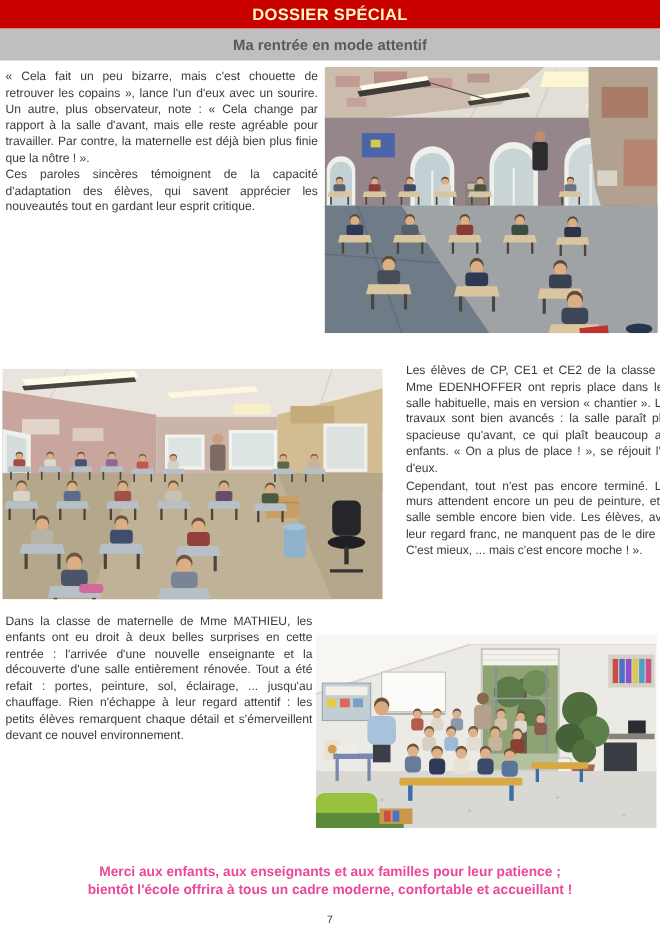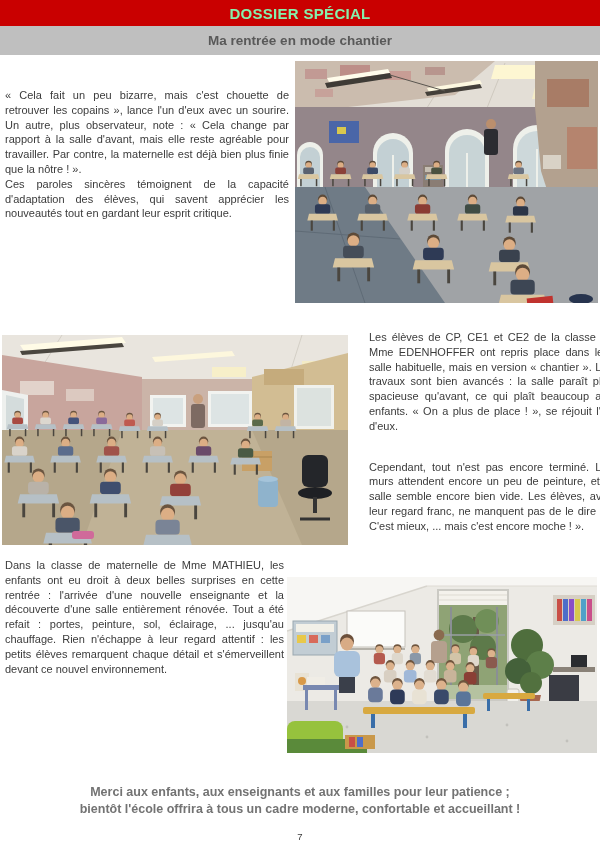--- a/index.html
+++ b/index.html
@@ -1,27 +1,27 @@
 <!DOCTYPE html>
 <html lang="fr"><head>
 <meta charset="utf-8">
 <style>
   html,body{margin:0;padding:0;background:#fff;}
   .page{position:relative;width:600px;height:848px;background:#fff;overflow:hidden;
         font-family:"Liberation Sans",sans-serif;}
   .bar-red{position:absolute;left:0;top:0;width:600px;height:26px;display:flex;
            align-items:center;justify-content:center;}
-  .bar-red .t{color:#86efac;font-weight:bold;font-size:15px;letter-spacing:.3px;}
+  .bar-red .t{color:#fef9c3;font-weight:bold;font-size:15px;letter-spacing:.3px;}
   .bar-gray{position:absolute;left:0;top:26px;width:600px;height:29px;display:flex;
             align-items:center;justify-content:center;}
   .bar-gray .t{font-weight:bold;font-size:13.5px;}
   .bodycol{position:absolute;font-size:11px;line-height:14.8px;color:#3b3b3b;
            text-align:justify;}
   .bodycol p{margin:0;}
-  .bodycol p.gap{margin-top:26px;}
+  .bodycol p.gap{margin-top:1px;}
   .photo{position:absolute;overflow:hidden;}
   .photo svg{display:block;width:100%;height:100%;}
   #col1{left:5px;top:62px;width:284px;}
   #photo1{left:295px;top:61px;width:303px;height:242px;}
   #photo2{left:2px;top:335px;width:346px;height:210px;}
   #col2{left:369px;top:330px;width:244px;}
   #col3{left:5px;top:558px;width:279px;}
   #photo3{left:287px;top:577px;width:310px;height:176px;}
   .footer{position:absolute;left:0;top:784px;width:600px;text-align:center;
           font-weight:bold;font-size:12.5px;line-height:17px;}
@@ -31,21 +31,21 @@
 </style>
 </head>
 <body>
 
 <div class="page">
 
   <div class="bar-red" style="background:#C90000;">
     <span class="t">DOSSIER SPÉCIAL</span>
   </div>
   <div class="bar-gray" style="background:#BFBFBF;">
-    <span class="t" style="color:#595959;">Ma rentrée en mode chantier</span>
+    <span class="t" style="color:#595959;">Ma rentrée en mode attentif</span>
   </div>
 
   <div class="bodycol" id="col1">
     <p class="gap">« Cela fait un peu bizarre, mais c'est chouette de retrouver les copains », lance l'un d'eux avec un sourire. Un autre, plus observateur, note : « Cela change par rapport à la salle d'avant, mais elle reste agréable pour travailler. Par contre, la maternelle est déjà bien plus finie que la nôtre ! ».</p>
     <p>Ces paroles sincères témoignent de la capacité d'adaptation des élèves, qui savent apprécier les nouveautés tout en gardant leur esprit critique.</p>
   </div>
 
   <div class="photo" id="photo1">
     <svg viewBox="0 0 303 242" role="img" aria-label="Classe de Mme HATT installée en salle d'évolution, élèves à leurs bureaux sous les fenêtres en arc">
       <defs>
@@ -332,19 +332,19 @@
       <rect x="240" y="122" width="3" height="12" fill="#3a6ea8"></rect>
 
       <rect x="0" y="144" width="56" height="32" rx="8" fill="#96c23d"></rect>
       <rect x="0" y="162" width="80" height="14" fill="#5a8a3a"></rect>
       <rect x="58" y="158" width="30" height="14" fill="#c9984a"></rect>
       <rect x="62" y="160" width="6" height="10" fill="#c94f46"></rect>
       <rect x="70" y="160" width="6" height="10" fill="#4f6ec9"></rect>
     </svg>
   </div>
 
-  <div class="footer" style="color:#737373;">
+  <div class="footer" style="color:#ec4899;">
     <div>Merci aux enfants, aux enseignants et aux familles pour leur patience ;</div>
     <div>bientôt l'école offrira à tous un cadre moderne, confortable et accueillant !</div>
   </div>
   <div class="pagenum">7</div>
 
 </div>
 
 </body></html>

